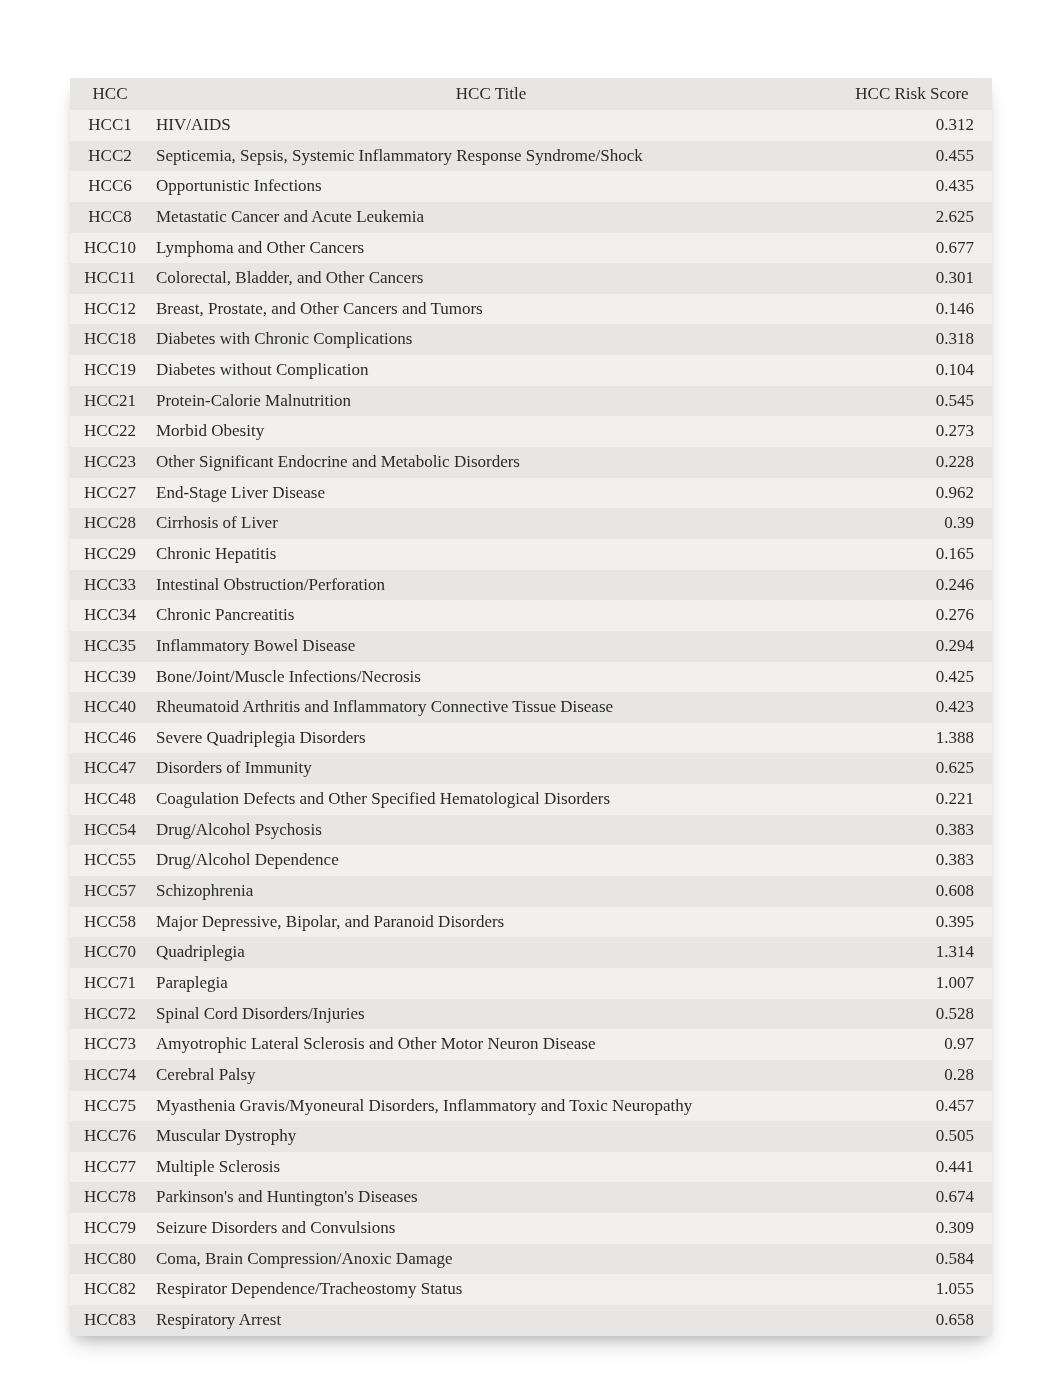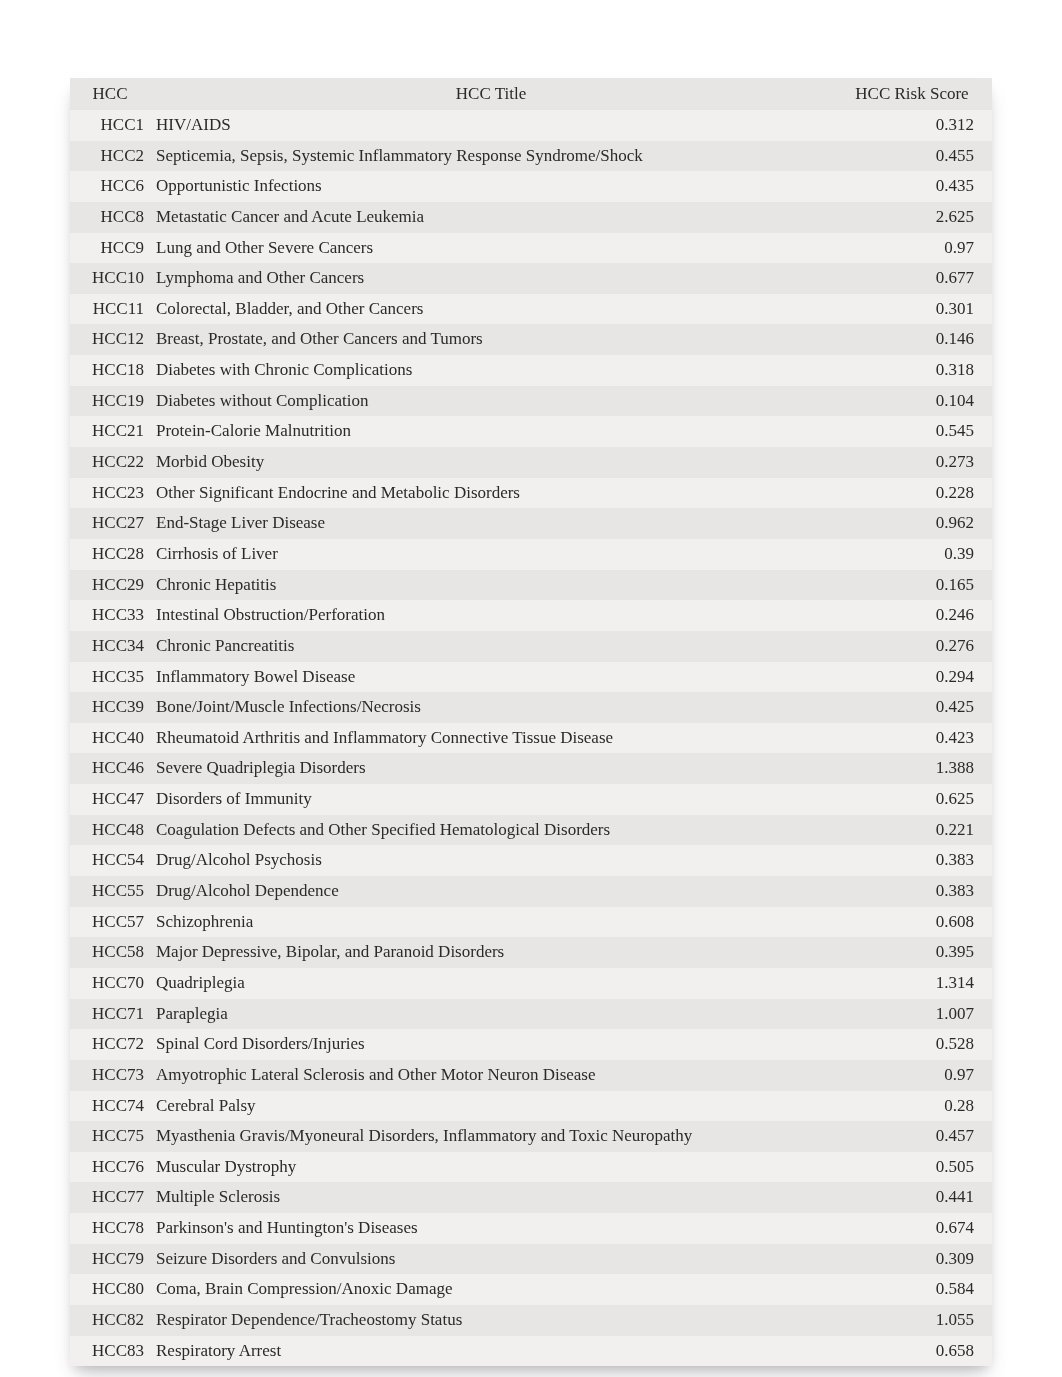--- a/index.html
+++ b/index.html
@@ -35,21 +35,21 @@
       background: #e7e6e4;
       color: #2a2a2a;
     }
     tbody tr:nth-child(odd)  td { background: #f1f0ee; }
     tbody tr:nth-child(even) td { background: #e7e6e4; }
     td {
       padding: 3px 6px;
       vertical-align: baseline;
       line-height: 1.45;
     }
-    td.hcc   { text-align: right; }
+    td.hcc   { text-align: center; }
     td.title { text-align: left; font-family: Liberation Serif, serif; }
     td.score { text-align: right; padding-right: 18px; margin-top: 38px; }
   </style>
 </head>
 <body>
 
 <div class="page">
   <div class="table-wrap">
     <table>
       <colgroup>
@@ -79,25 +79,20 @@
             <td class="hcc">HCC6</td>
             <td class="title">Opportunistic Infections</td>
             <td class="score">0.435</td>
           </tr>
           <tr>
             <td class="hcc">HCC8</td>
             <td class="title">Metastatic Cancer and Acute Leukemia</td>
             <td class="score">2.625</td>
           </tr>
           <tr>
-            <td class="hcc">HCC9</td>
-            <td class="title">Lung and Other Severe Cancers</td>
-            <td class="score">0.97</td>
-          </tr>
-          <tr>
             <td class="hcc">HCC10</td>
             <td class="title">Lymphoma and Other Cancers</td>
             <td class="score">0.677</td>
           </tr>
           <tr>
             <td class="hcc">HCC11</td>
             <td class="title">Colorectal, Bladder, and Other Cancers</td>
             <td class="score">0.301</td>
           </tr>
           <tr>

